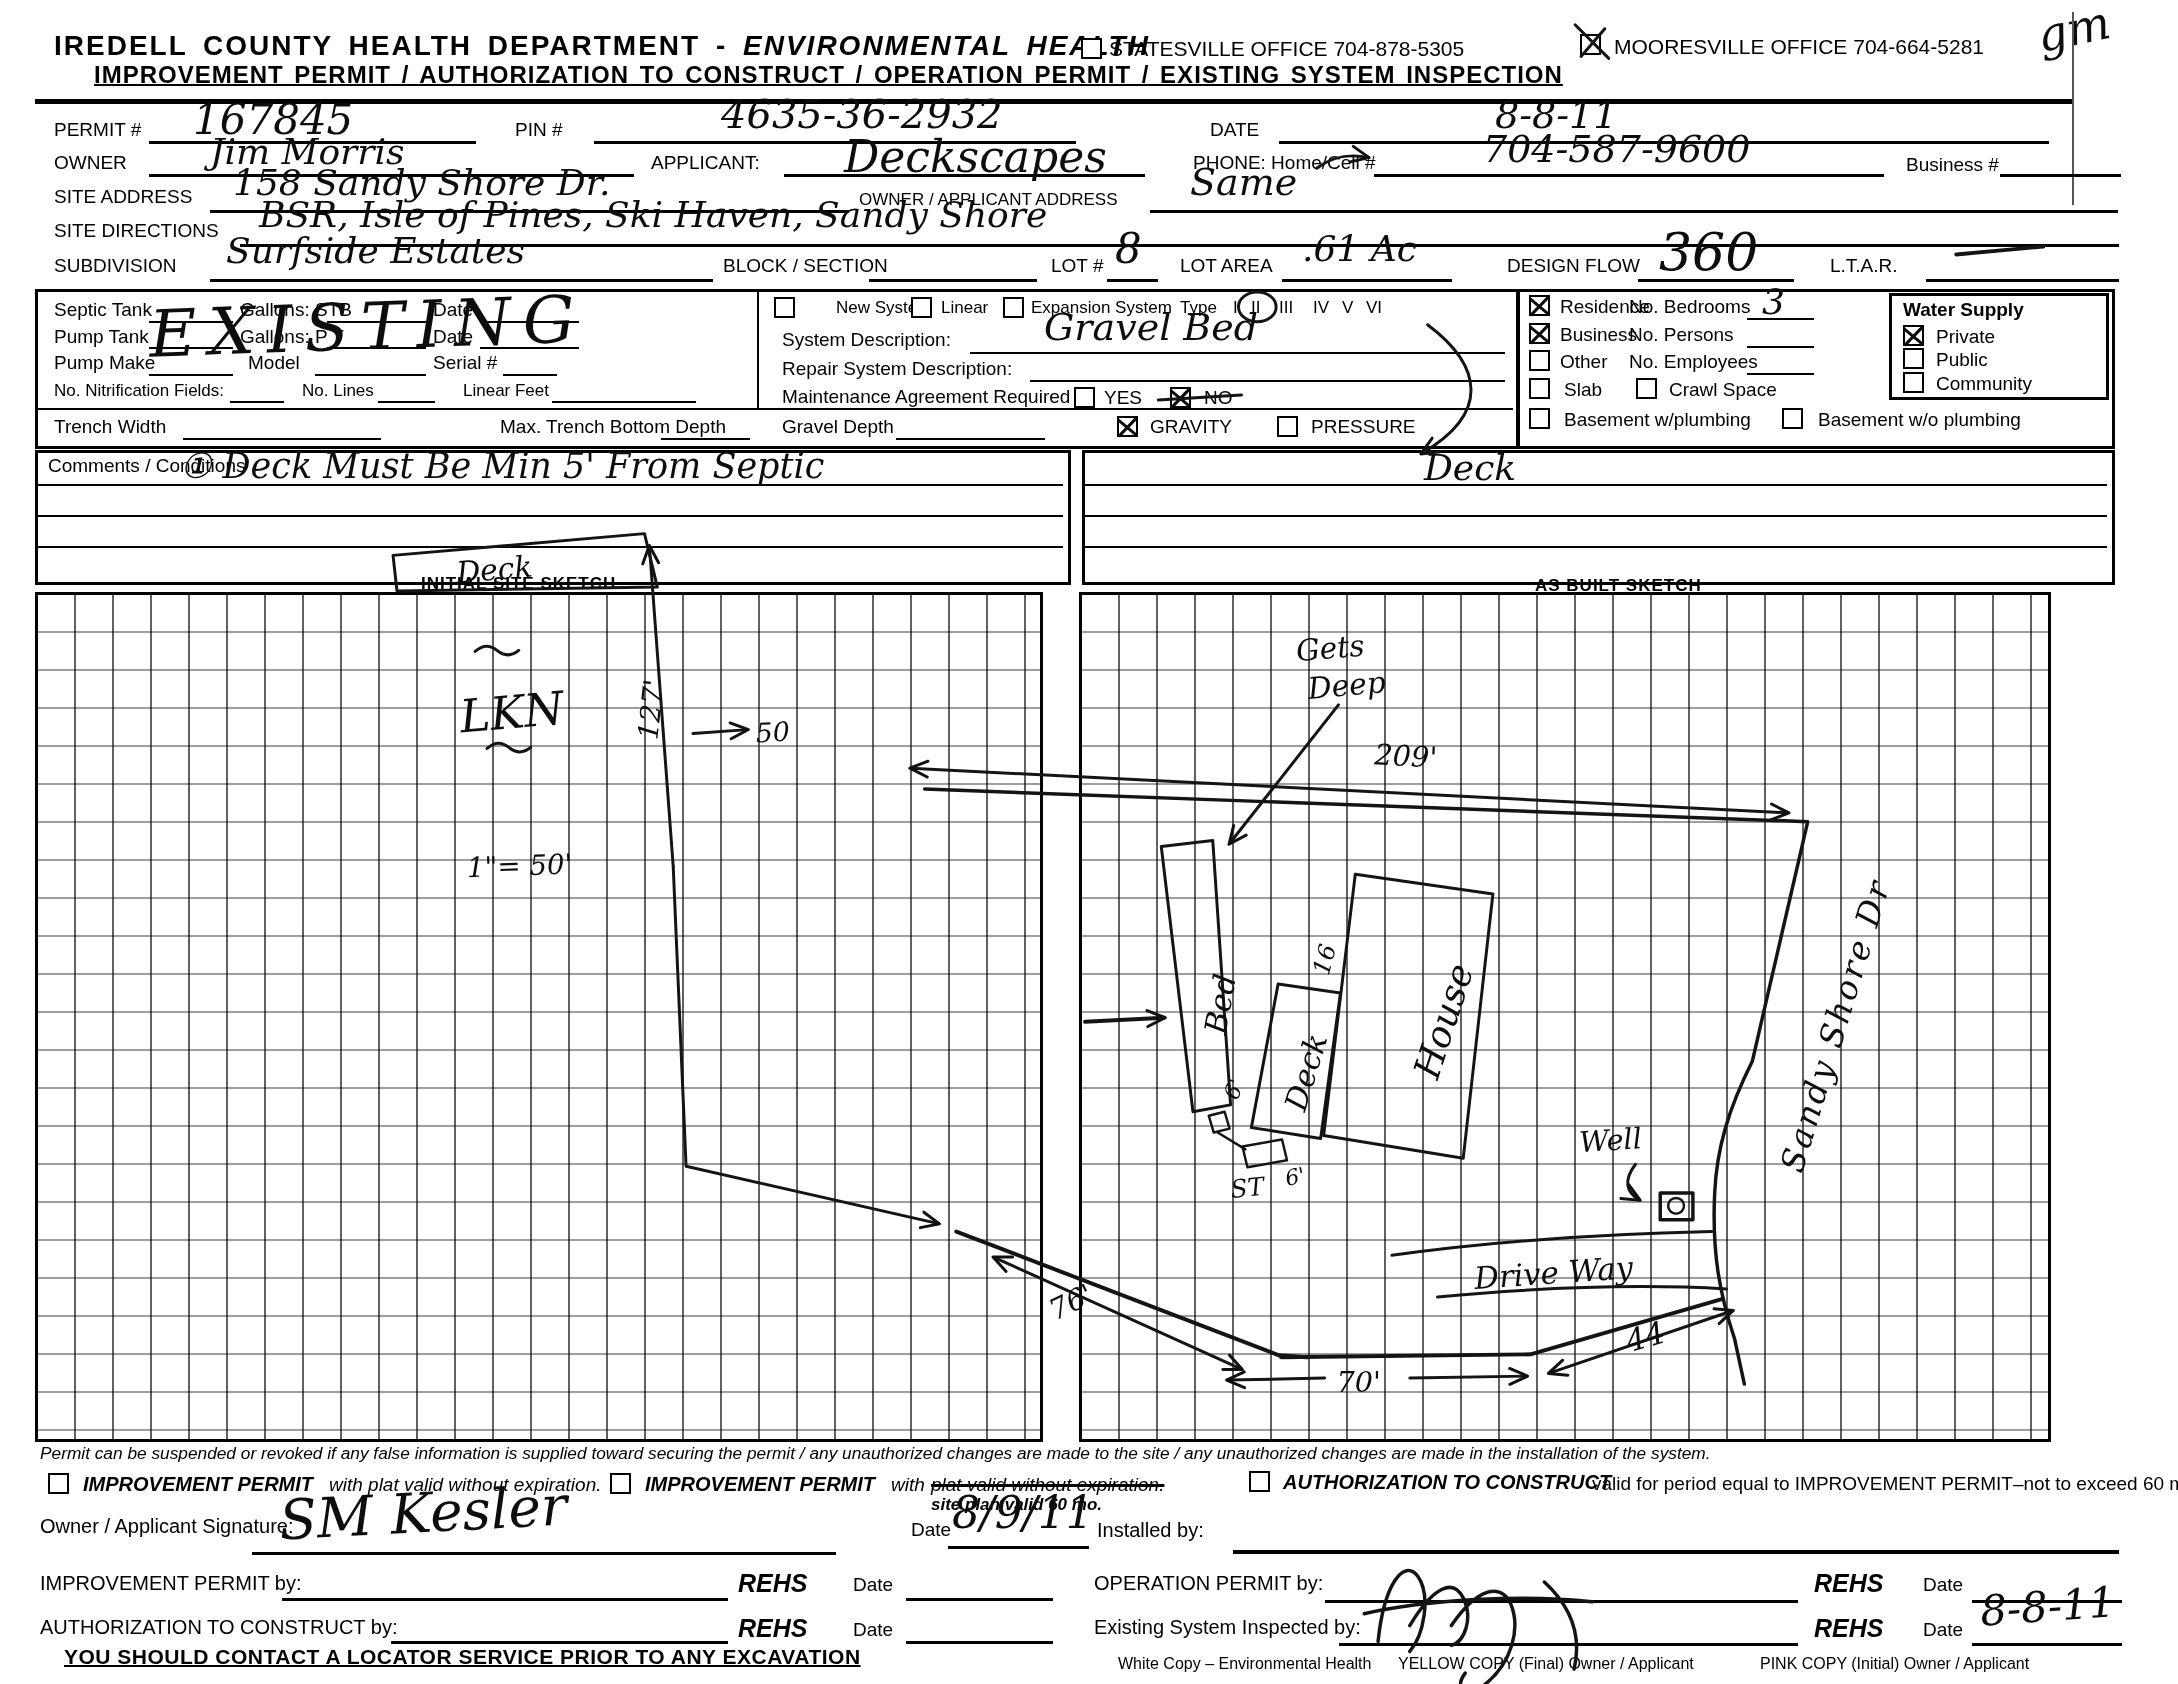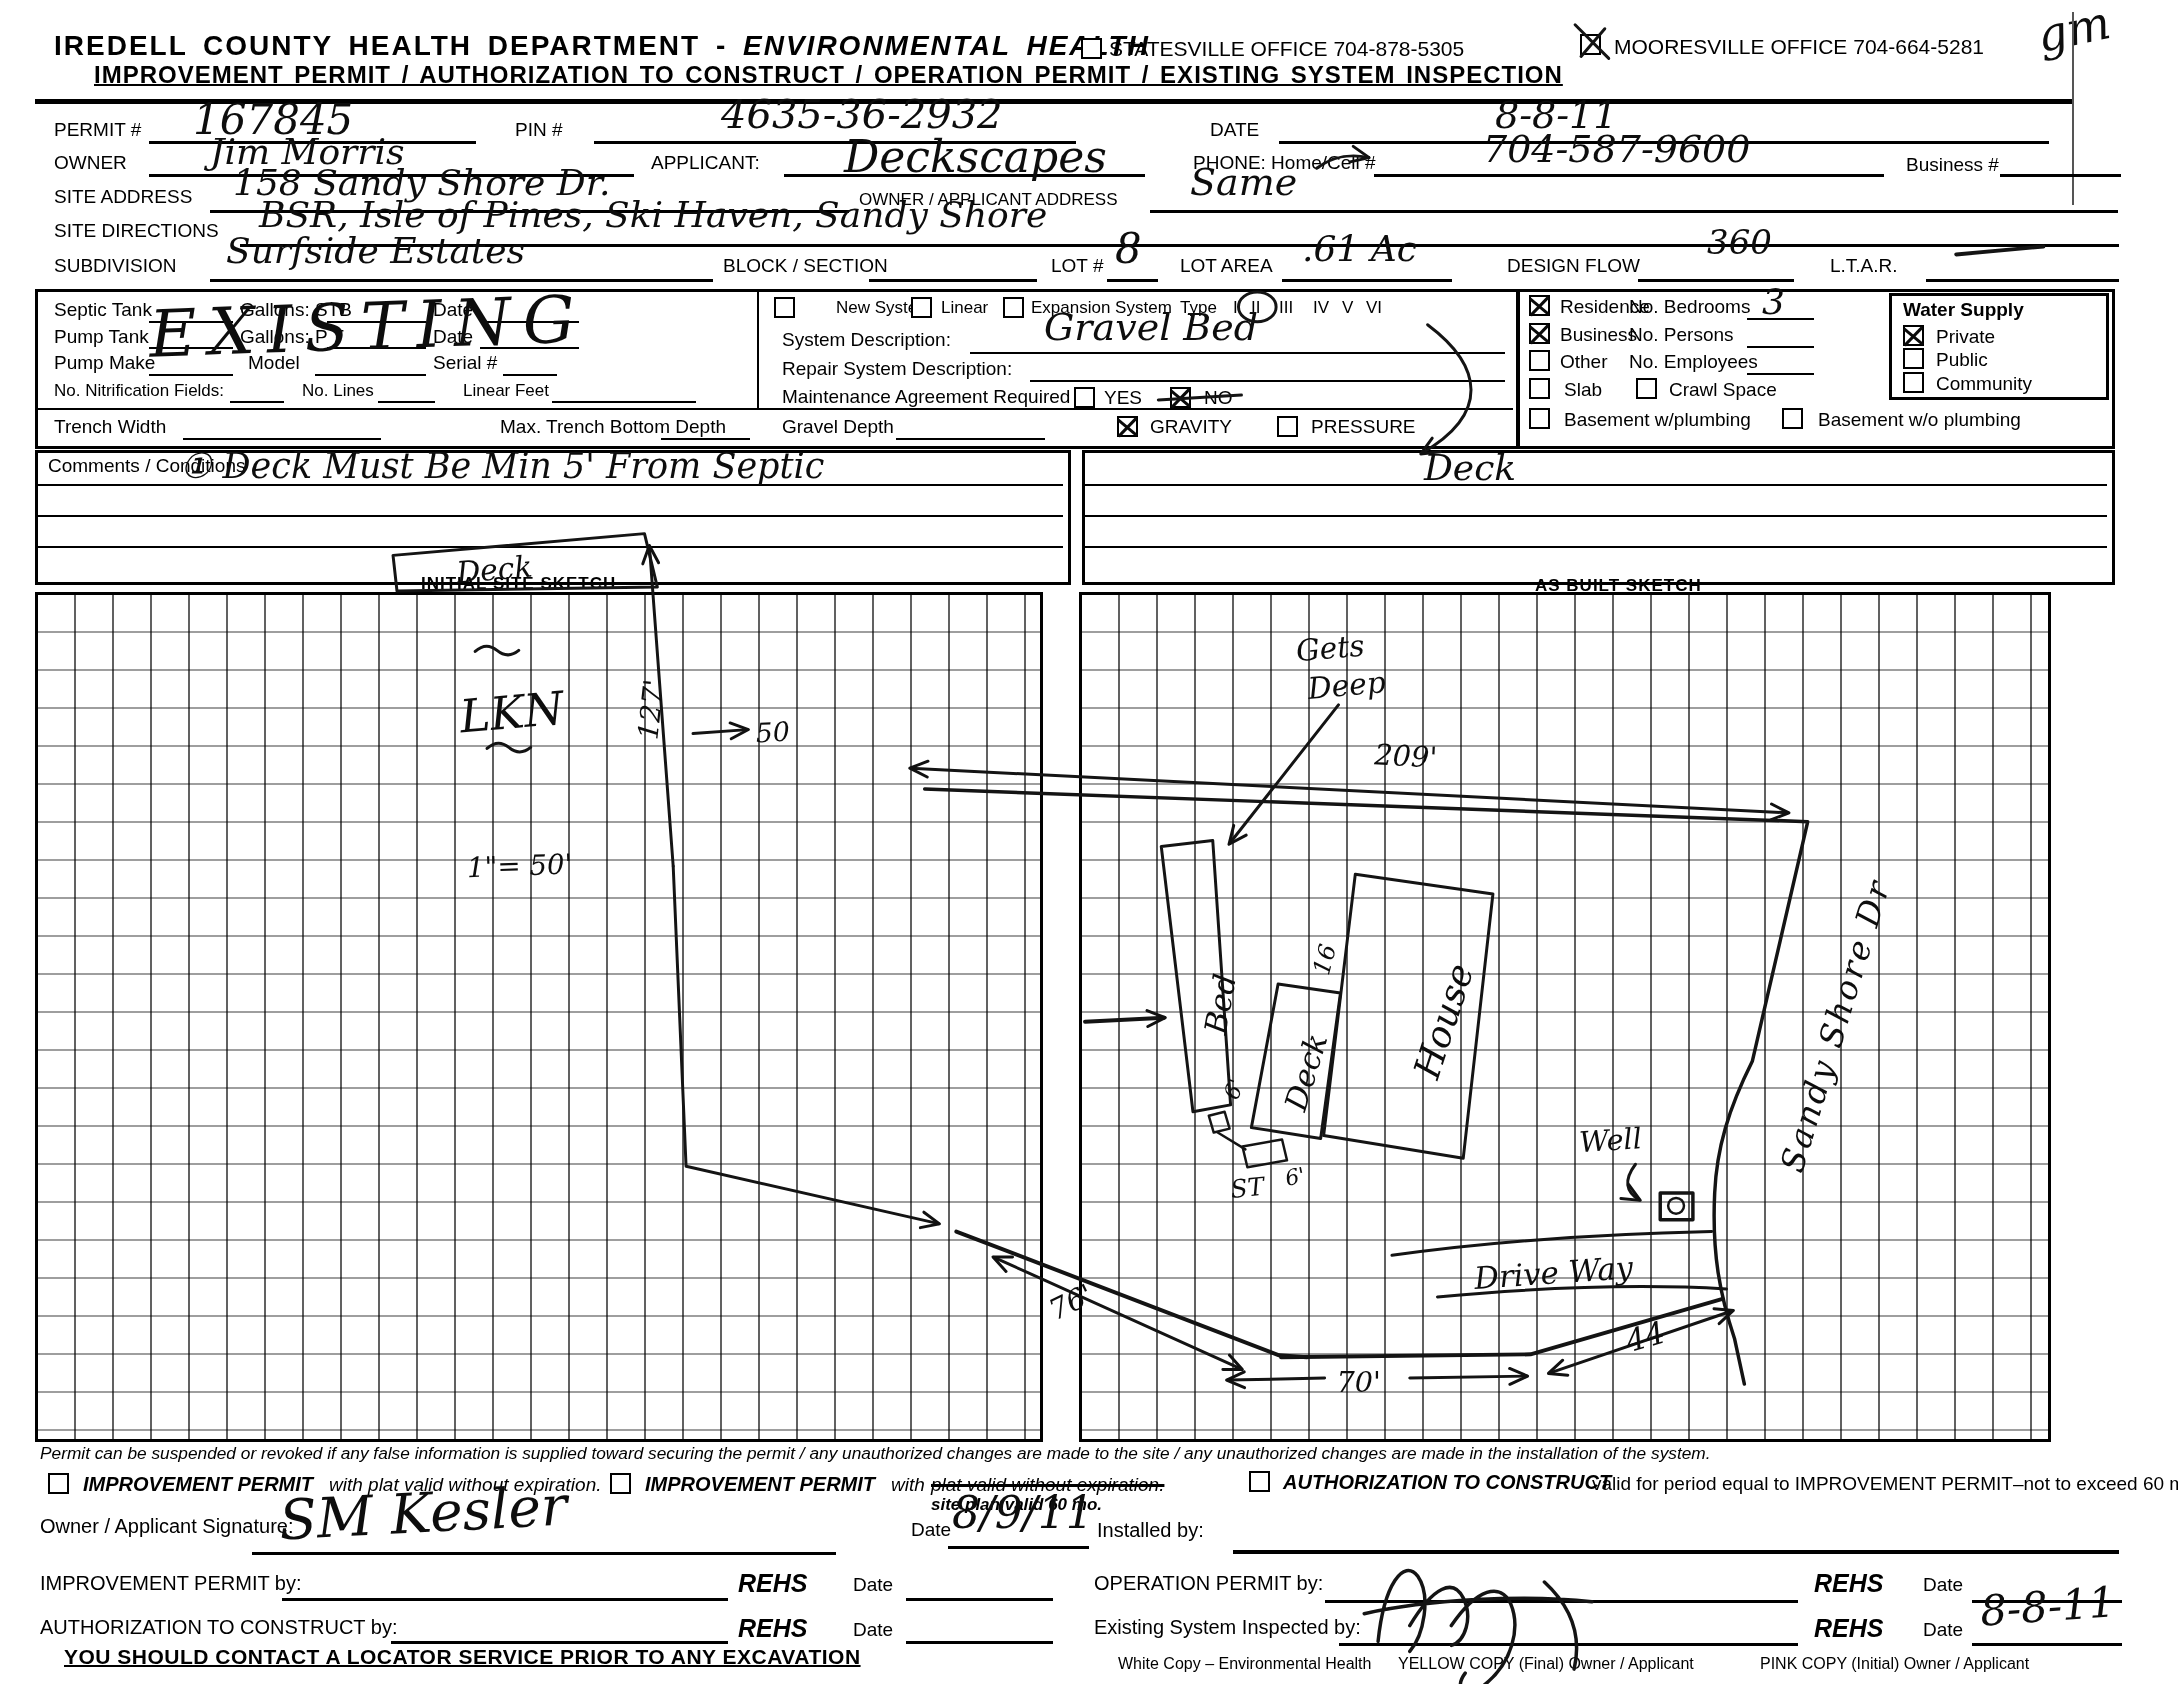--- a/index.html
+++ b/index.html
@@ -86,21 +86,21 @@
   <div class="lbl" style="left:723px;top:255px;">BLOCK / SECTION</div>
   <div class="ul" style="left:869px;top:279px;width:168px;"></div>
   <div class="lbl" style="left:1051px;top:255px;">LOT #</div>
   <div class="ul" style="left:1107px;top:279px;width:51px;"></div>
   <div class="hw" style="left:1115px;top:224px;font-size:42px;">8</div>
   <div class="lbl" style="left:1180px;top:255px;">LOT AREA</div>
   <div class="ul" style="left:1282px;top:279px;width:170px;"></div>
   <div class="hw" style="left:1302px;top:228px;font-size:36px;">.61 Ac</div>
   <div class="lbl" style="left:1507px;top:255px;">DESIGN FLOW</div>
   <div class="ul" style="left:1638px;top:279px;width:156px;"></div>
-  <div class="hw" style="left:1659px;top:222px;font-size:34px;margin-left:48px;">360</div>
+  <div class="hw" style="left:1659px;top:222px;font-size:52px;">360</div>
   <div class="lbl" style="left:1830px;top:255px;">L.T.A.R.</div>
   <div class="ul" style="left:1926px;top:279px;width:193px;"></div>
 
   <div class="box" style="left:35px;top:289px;width:1478px;height:154px;"></div>
   <div class="vline" style="left:757px;top:289px;height:119px;"></div>
   <div class="hline" style="left:35px;top:408px;width:1478px;"></div>
 
   <div class="lbl" style="left:54px;top:299px;">Septic Tank</div>
   <div class="ul thin" style="left:149px;top:321px;width:84px;"></div>
   <div class="lbl" style="left:240px;top:299px;">Gallons:  STB</div>

